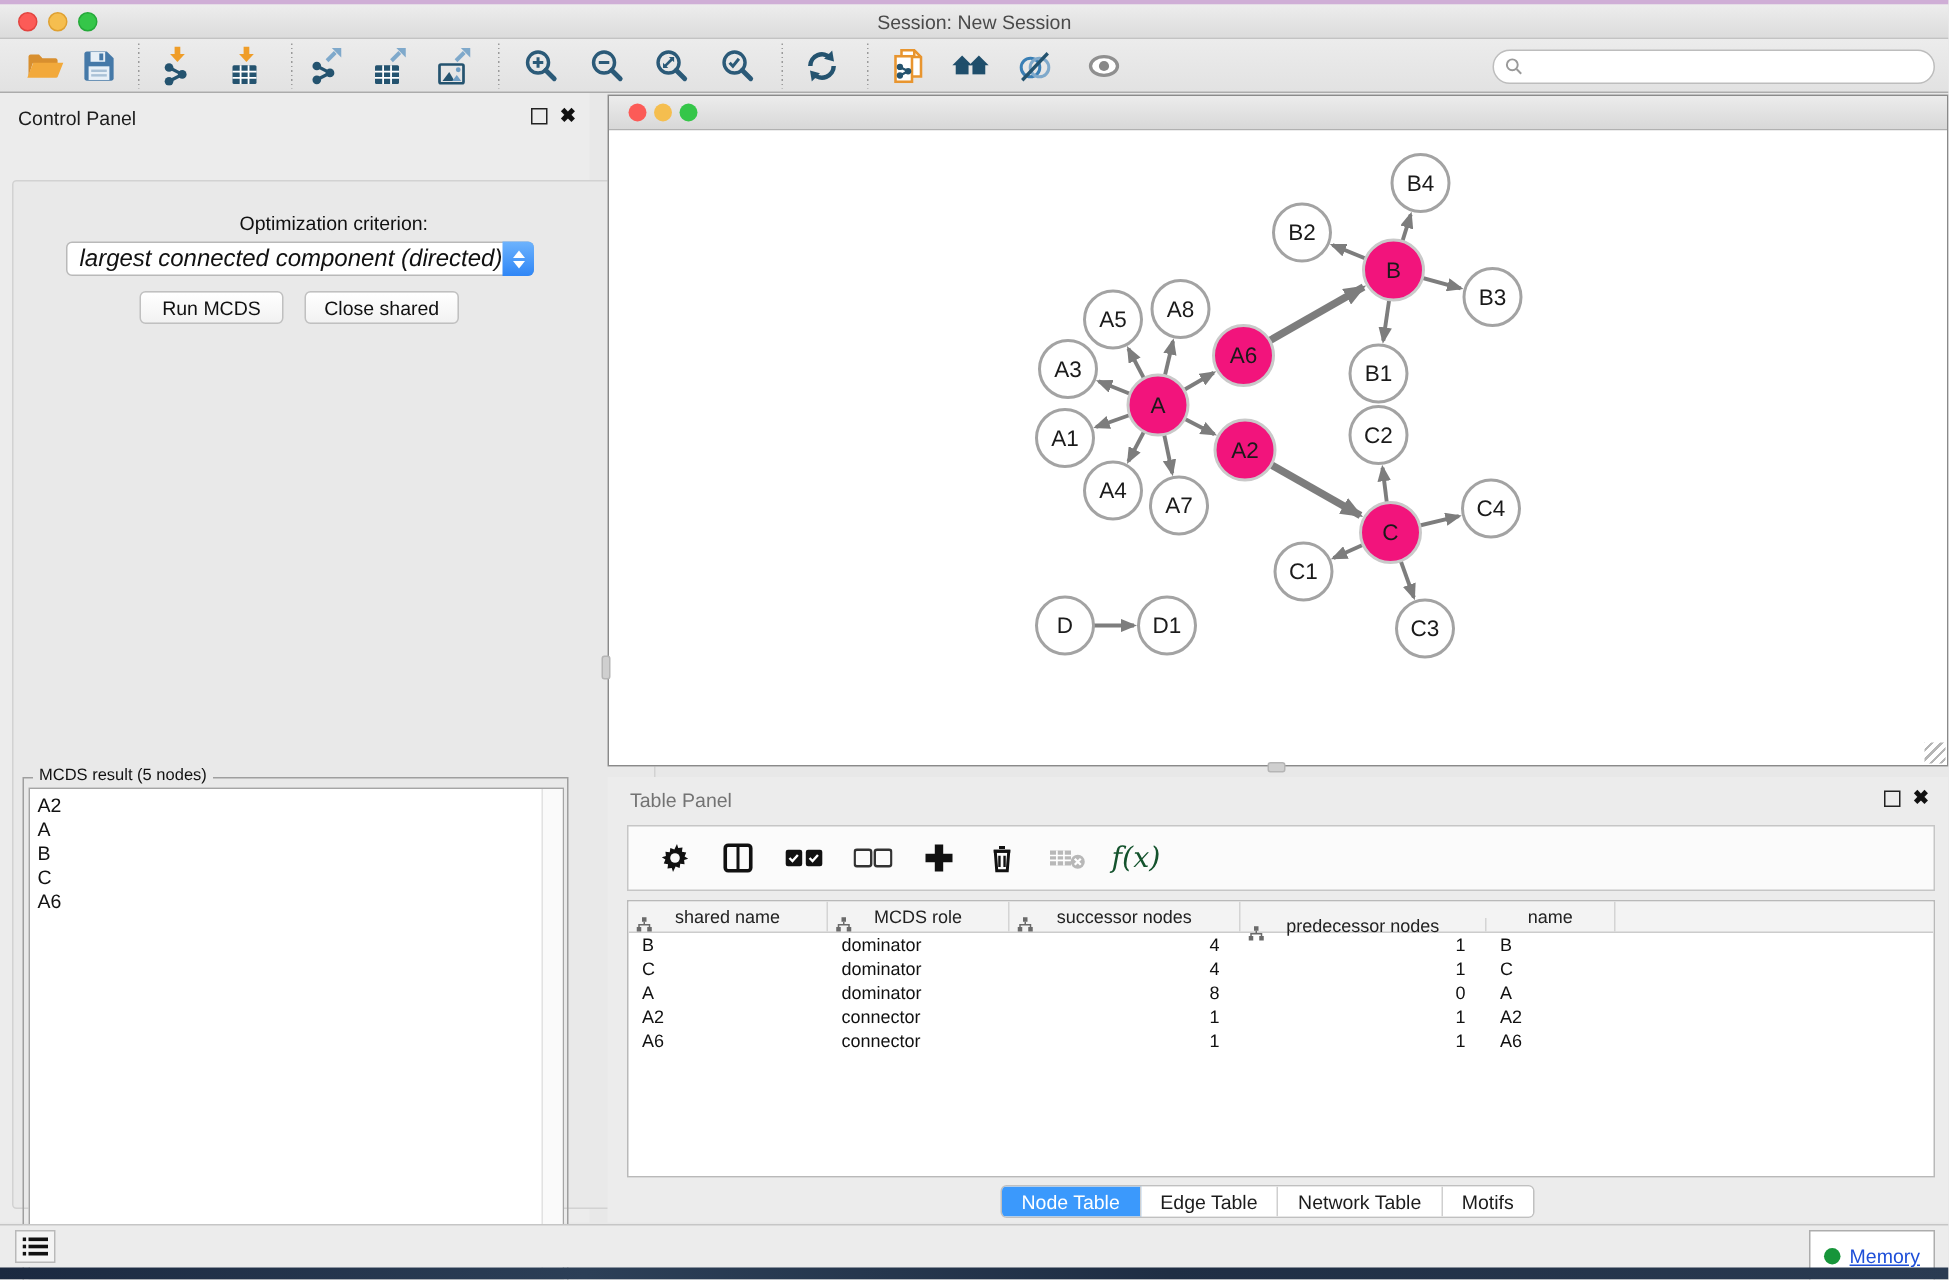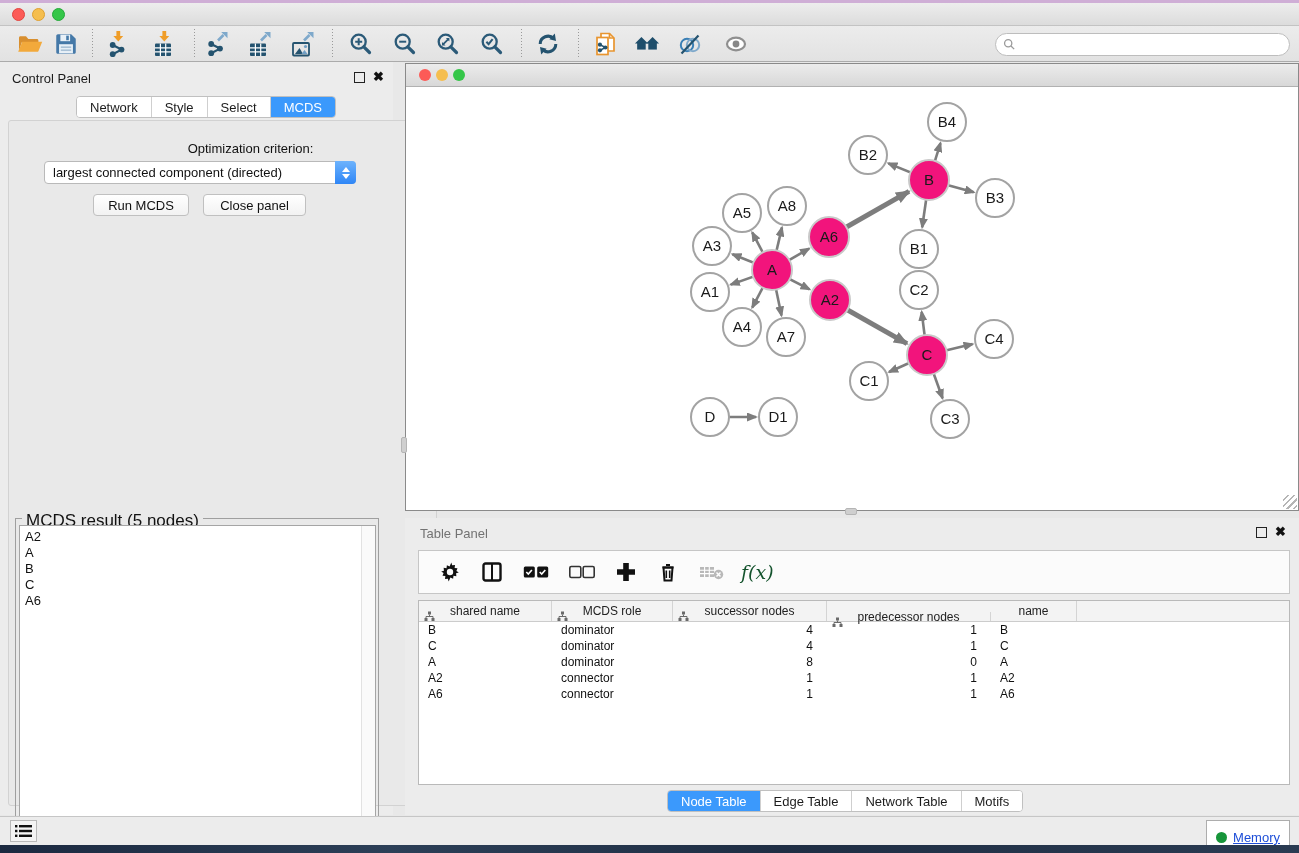--- a/index.html
+++ b/index.html
@@ -37,37 +37,37 @@
   .cp-header .float-ico { right:28px; } .cp-header .close-ico { right:9px; }
 
   .seg-tabs { position:absolute; display:flex; border:1px solid #c0c0c0; border-radius:4px; overflow:hidden; background:#fff; }
   .cp-tabs { left:76px; top:34px; height:22px; }
   .seg-tab { padding:0 13px; font-size:13px; color:#1c1c1c; background:#fff; display:flex; align-items:center;
     border-right:1px solid #cfcfcf; cursor:default; }
   .seg-tab:last-child { border-right:none; }
   .seg-tab.active { background:#3b99fc; color:#fff; }
 
   .cp-body { position:absolute; left:8px; top:58px; width:429px; height:686px;
-    background:#e9e9e9; border:1px solid #cicici; border:1px solid #d2d2d2; border-radius:3px;padding-left:28px; }
+    background:#e9e9e9; border:1px solid #cicici; border:1px solid #d2d2d2; border-radius:3px; }
   .opt-label { position:absolute; top:20px; width:100%; text-align:center; font-size:13px; color:#111; }
   .dropdown { position:absolute; left:35px; top:40px; width:312px; height:23px; background:#fff;
     border:1px solid #b9b9b9; border-radius:4px; display:flex; align-items:center; }
-  .dropdown .dd-text { flex:1; font-size:13px; padding-left:8px; color:#111; white-space:nowrap; overflow:hidden; }
+  .dropdown .dd-text { flex:1; font-size:16px; padding-left:8px; color:#111; white-space:nowrap; overflow:hidden;font-style:italic; }
   .dd-step { width:21px; height:23px; margin-right:-1px; border-radius:0 4px 4px 0;
     background:linear-gradient(#6db3fd,#2f86f6); display:flex; flex-direction:column; align-items:center; justify-content:center; }
   .dd-step span { width:0; height:0; border-left:4px solid transparent; border-right:4px solid transparent; }
   .dd-up { border-bottom:5px solid #fff; margin-bottom:2px; }
   .dd-dn { border-top:5px solid #fff; }
   .btn { position:absolute; top:73px; height:22px; background:linear-gradient(#ffffff,#f2f2f2);
     border:1px solid #c0c0c0; border-radius:4px; font-size:13px; color:#111; display:flex; align-items:center; justify-content:center; }
   .btn-run { left:84px; width:96px; }
   .btn-close { left:194px; width:103px; }
 
   .groupbox { position:absolute; left:6px; top:397px; width:364px; height:340px; border:1px solid #9f9f9f; }
-  .groupbox-label { position:absolute; left:6px; top:-8px; background:#e9e9e9; padding:0 4px; font-size:17px; color:#111; }
+  .groupbox-label { position:absolute; left:6px; top:-8px; background:#e9e9e9; padding:0 4px; font-size:11px; color:#111; }
   .result-list { position:absolute; left:3px; top:6px; width:357px; height:328px; background:#fff; border:1px solid #a5a5a5; }
   .result-inner { position:absolute; left:0; top:0; right:14px; bottom:0; padding:3px 0 0 5px; }
   .result-item { font-size:13px; color:#111; line-height:16px; }
   .result-scroll { position:absolute; right:0; top:0; width:14px; height:100%; background:#fafafa; border-left:1px solid #e2e2e2; }
 
   
   .net-window { position:absolute; left:405px; top:63px; width:894px; height:448px;
     border:1px solid #8a8a8a; background:#fff; }
   .net-titlebar { position:absolute; left:0; top:0; width:100%; height:23px;
     background:linear-gradient(#ececec,#d8d8d8); border-bottom:1px solid #b1b1b1; }
@@ -111,20 +111,21 @@
 </style>
 </head>
 <body>
 
 <div class="top-strip"></div>
 
 <div class="titlebar">
   <span class="tl red"></span>
   <span class="tl yel"></span>
   <span class="tl grn"></span>
+  <div class="title-text">Session: New Session</div>
 </div>
 
 <div class="toolbar">
   <span class="tbi" style="left:16px">
       <svg viewBox="0 0 26 24">
         <path fill="#d88f2f" d="M2 19V5.8c0-.8.6-1.5 1.4-1.5H9l2.3 2.6H20c.8 0 1.4.7 1.4 1.5v1.8H4.8z"></path>
         <path fill="#f2a93b" d="M1.2 19.8 5.2 9.8h20l-3.8 9.5c-.2.4-.6.5-1 .5z"></path>
       </svg>
     </span>
   <span class="tbi" style="left:52px">
@@ -290,37 +291,31 @@
     <input placeholder="" style="">
   </div>
 </div>
 
 <div class="control-panel">
   <div class="cp-header">
     <span class="cp-title">Control Panel</span>
     <span class="float-ico"></span>
     <span class="close-ico">✖</span>
   </div>
-  <div class="seg-tabs cp-tabs" id="cp-tabs">
-      <div class="seg-tab">Network</div>
-      <div class="seg-tab">Style</div>
-      <div class="seg-tab">Select</div>
-      <div class="seg-tab active">MCDS</div>
-    </div>
   <div class="cp-body">
     <div class="opt-label">Optimization criterion:</div>
     <div class="dropdown">
       <span class="dd-text">largest connected component (directed)</span>
       <span class="dd-step">
           <span class="dd-up"></span>
           <span class="dd-dn"></span>
         </span>
     </div>
     <div class="btn btn-run">Run MCDS</div>
-    <div class="btn btn-close">Close panel</div>
+    <div class="btn btn-close">Close shared</div>
     <div class="groupbox">
       <span class="groupbox-label">MCDS result (5 nodes)</span>
       <div class="result-list">
         <div class="result-inner" id="result-items">
             <div class="result-item">A2</div>
             <div class="result-item">A</div>
             <div class="result-item">B</div>
             <div class="result-item">C</div>
             <div class="result-item">A6</div>
           </div>

